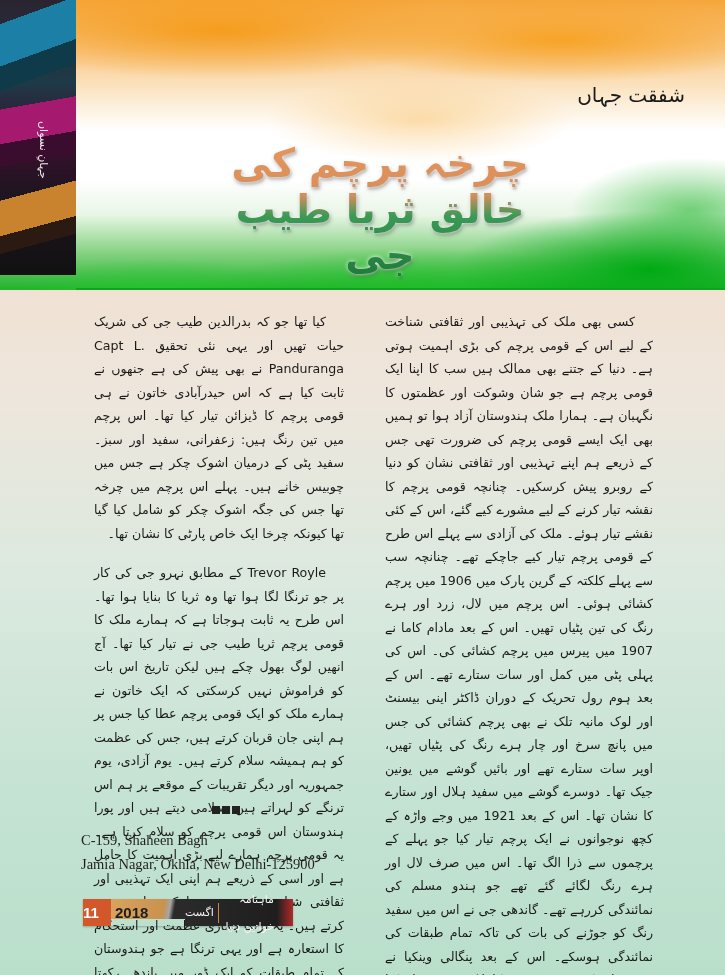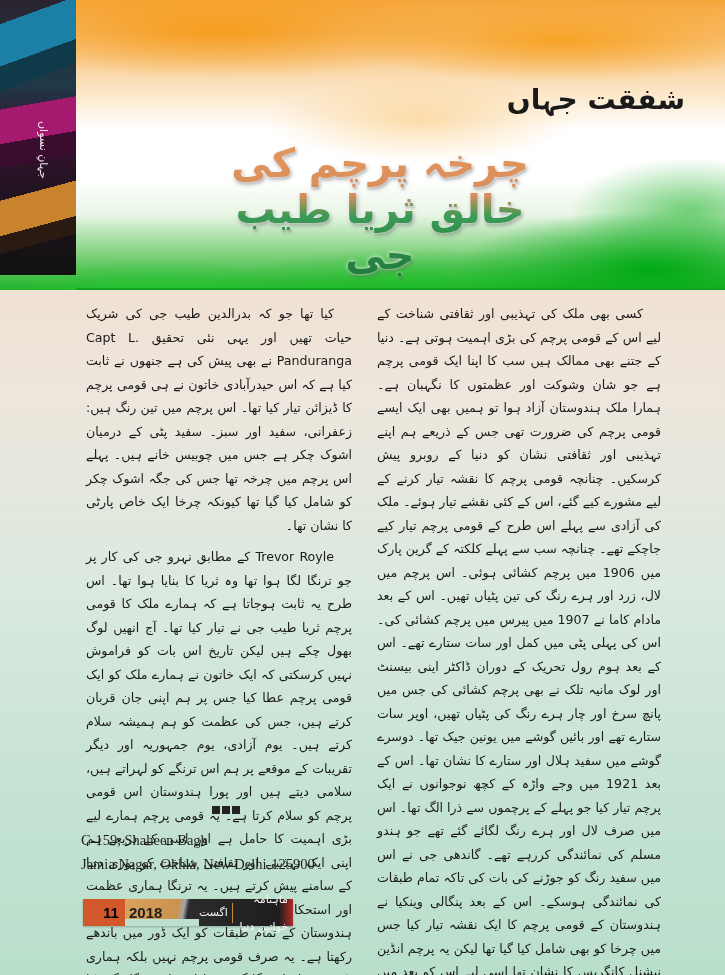--- a/index.html
+++ b/index.html
@@ -32,73 +32,73 @@
         linear-gradient(170deg, transparent 0 38%, #a51a6e 38% 50%, #3a0d2e 50% 58%, transparent 58%),
         linear-gradient(165deg, transparent 0 68%, #c9822e 68% 80%, #2a1a12 80% 86%, transparent 86%),
         linear-gradient(180deg, #2a2430 0%, #1e3a48 30%, #3a1030 50%, #201420 70%, #111 100%);
     }
     .side-label {
       position: absolute; left: 20px; top: 120px; width: 30px; height: 60px;
       writing-mode: vertical-rl; color: #f2e8ef; font-size: 11px; text-align: center;
       font-family: "DejaVu Sans", sans-serif;
     }
     .author-urdu {
-      position: absolute; right: 40px; top: 83px; font-size: 28px; color: #1a1a1a;
-      direction: rtl; font-family: "DejaVu Sans", sans-serif; font-weight: bold; text-align: center;
+      position: absolute; right: 40px; top: 83px; font-size: 20px; color: #1a1a1a;
+      direction: rtl; font-family: "DejaVu Sans", sans-serif; font-weight: normal; text-align: center;
     }
     .title-urdu {
       position: absolute; left: 195px; top: 140px; width: 370px; text-align: center;
       direction: rtl; font-size: 40px; font-weight: bold;
       color: #2f8f4c;
       background: linear-gradient(180deg, #e5975c 0%, #d88d5a 40%, #3b9a56 55%, #1f7a3b 100%);
       -webkit-background-clip: text; background-clip: text; -webkit-text-fill-color: transparent;
       filter: drop-shadow(0 0 2px #ffffff) drop-shadow(1px 2px 1px rgba(0,0,0,0.35));
       font-family: "DejaVu Sans", sans-serif;
     }
     .header-bottom-line {
       position: absolute; left: 76px; top: 288px; width: 649px; height: 2px; background: #0fa320;
     }
     
     .col {
       position: absolute; top: 294px; direction: rtl; text-align: justify;
       font-size: 12.6px; line-height: 23.5px; color: #1b1b1b;
       font-family: "DejaVu Sans", sans-serif;
     }
-    .col p { margin: 8px; text-indent: 18px; }
+    .col p { margin: 16px; text-indent: 18px; }
     .col-right { left: 369px; width: 300px; }
     .col-left { left: 78px; width: 282px; }
     .col-left p + p { margin-top: 6px; }
     .end-mark {
       position: absolute; left: 196px; top: 805px; width: 60px; text-align: center;
       letter-spacing: 2px; font-size: 10px; color: #222;
     }
     .end-mark span { display: inline-block; width: 8px; height: 8px; background: #222; margin: 0 1px; }
     .address {
       position: absolute; left: 81px; top: 828px; font-family: "Liberation Serif", serif;
       font-size: 14.5px; color: #1f1f1f; line-height: 24px;
     }
     .address .name { font-weight: bold; }
     
     .footer-badge {
       position: absolute; left: 83px; top: 899px; width: 210px; height: 27px; display: flex;
       box-shadow: 0 1px 2px rgba(0,0,0,0.25);
     }
     .badge-page {
-      width: 28px; height: 27px; background: #d2582c; color: #000000; font-weight: bold;
-      font-size: 15px; line-height: 27px; text-align: center; font-family: "Liberation Sans", sans-serif; padding-left: 14px;
+      width: 28px; height: 27px; background: #d2582c; color: #ffffff; font-weight: bold;
+      font-size: 15px; line-height: 27px; font-family: "Liberation Sans", sans-serif;
     }
     .badge-year {
       width: 70px; height: 20px; background: linear-gradient(100deg, #d9a35e 0%, #c9924f 70%, #a6a6a6 78%, #2a2a2a 84%);
       color: #1e1e1e; font-weight: bold; font-size: 15px; line-height: 27px; padding-left: 4px;
       font-family: "Liberation Sans", sans-serif;
     }
     .badge-mag {
       flex: 1; height: 27px; background: linear-gradient(90deg, #2a2a2a 0%, #1e1e1e 85%, #b22a2a 100%);
       color: #f5f5f5; direction: rtl; font-size: 11px; line-height: 27px; display: flex; align-items: center;
-      padding-right: 5px; font-family: "DejaVu Sans", sans-serif;
+      padding-right: 19px; font-family: "DejaVu Sans", sans-serif;
     }
     .badge-mag .sep { width: 2px; height: 20px; background: #c98a3a; margin: 0 4px; }
   </style>
 </head>
 <body>
 
 <div class="page">
 
   <div class="header">
     <div class="side-strip">

